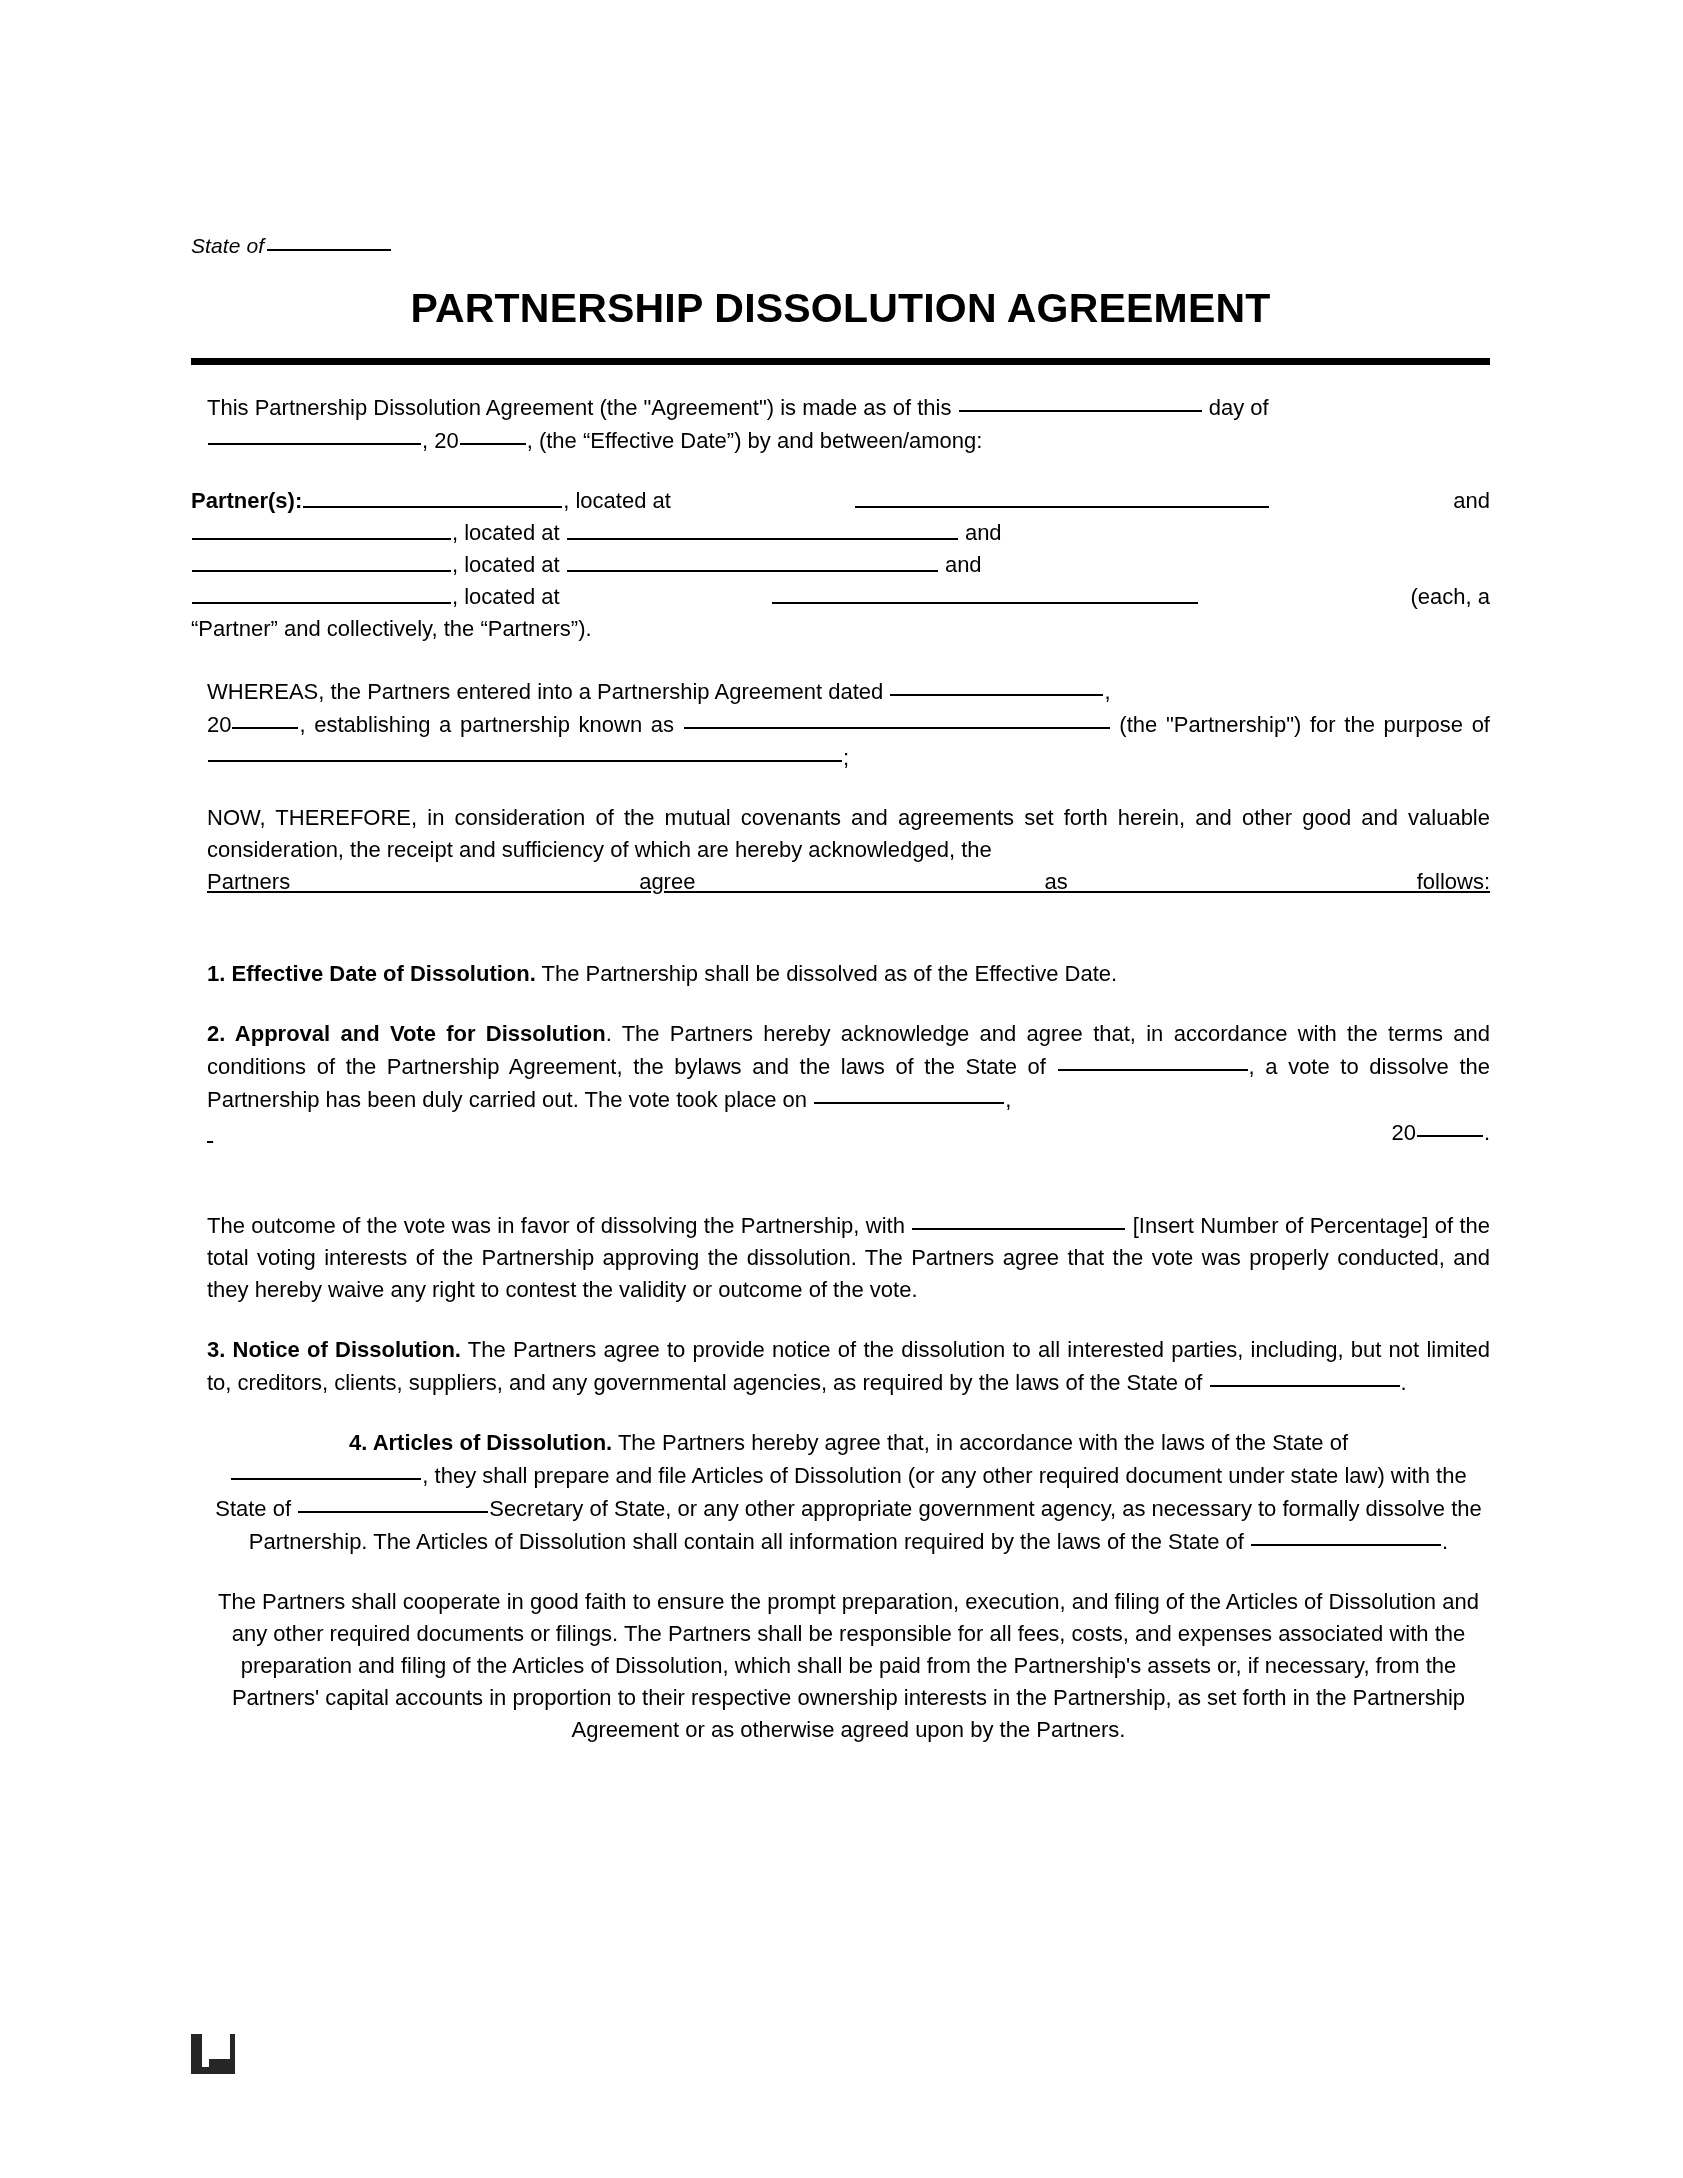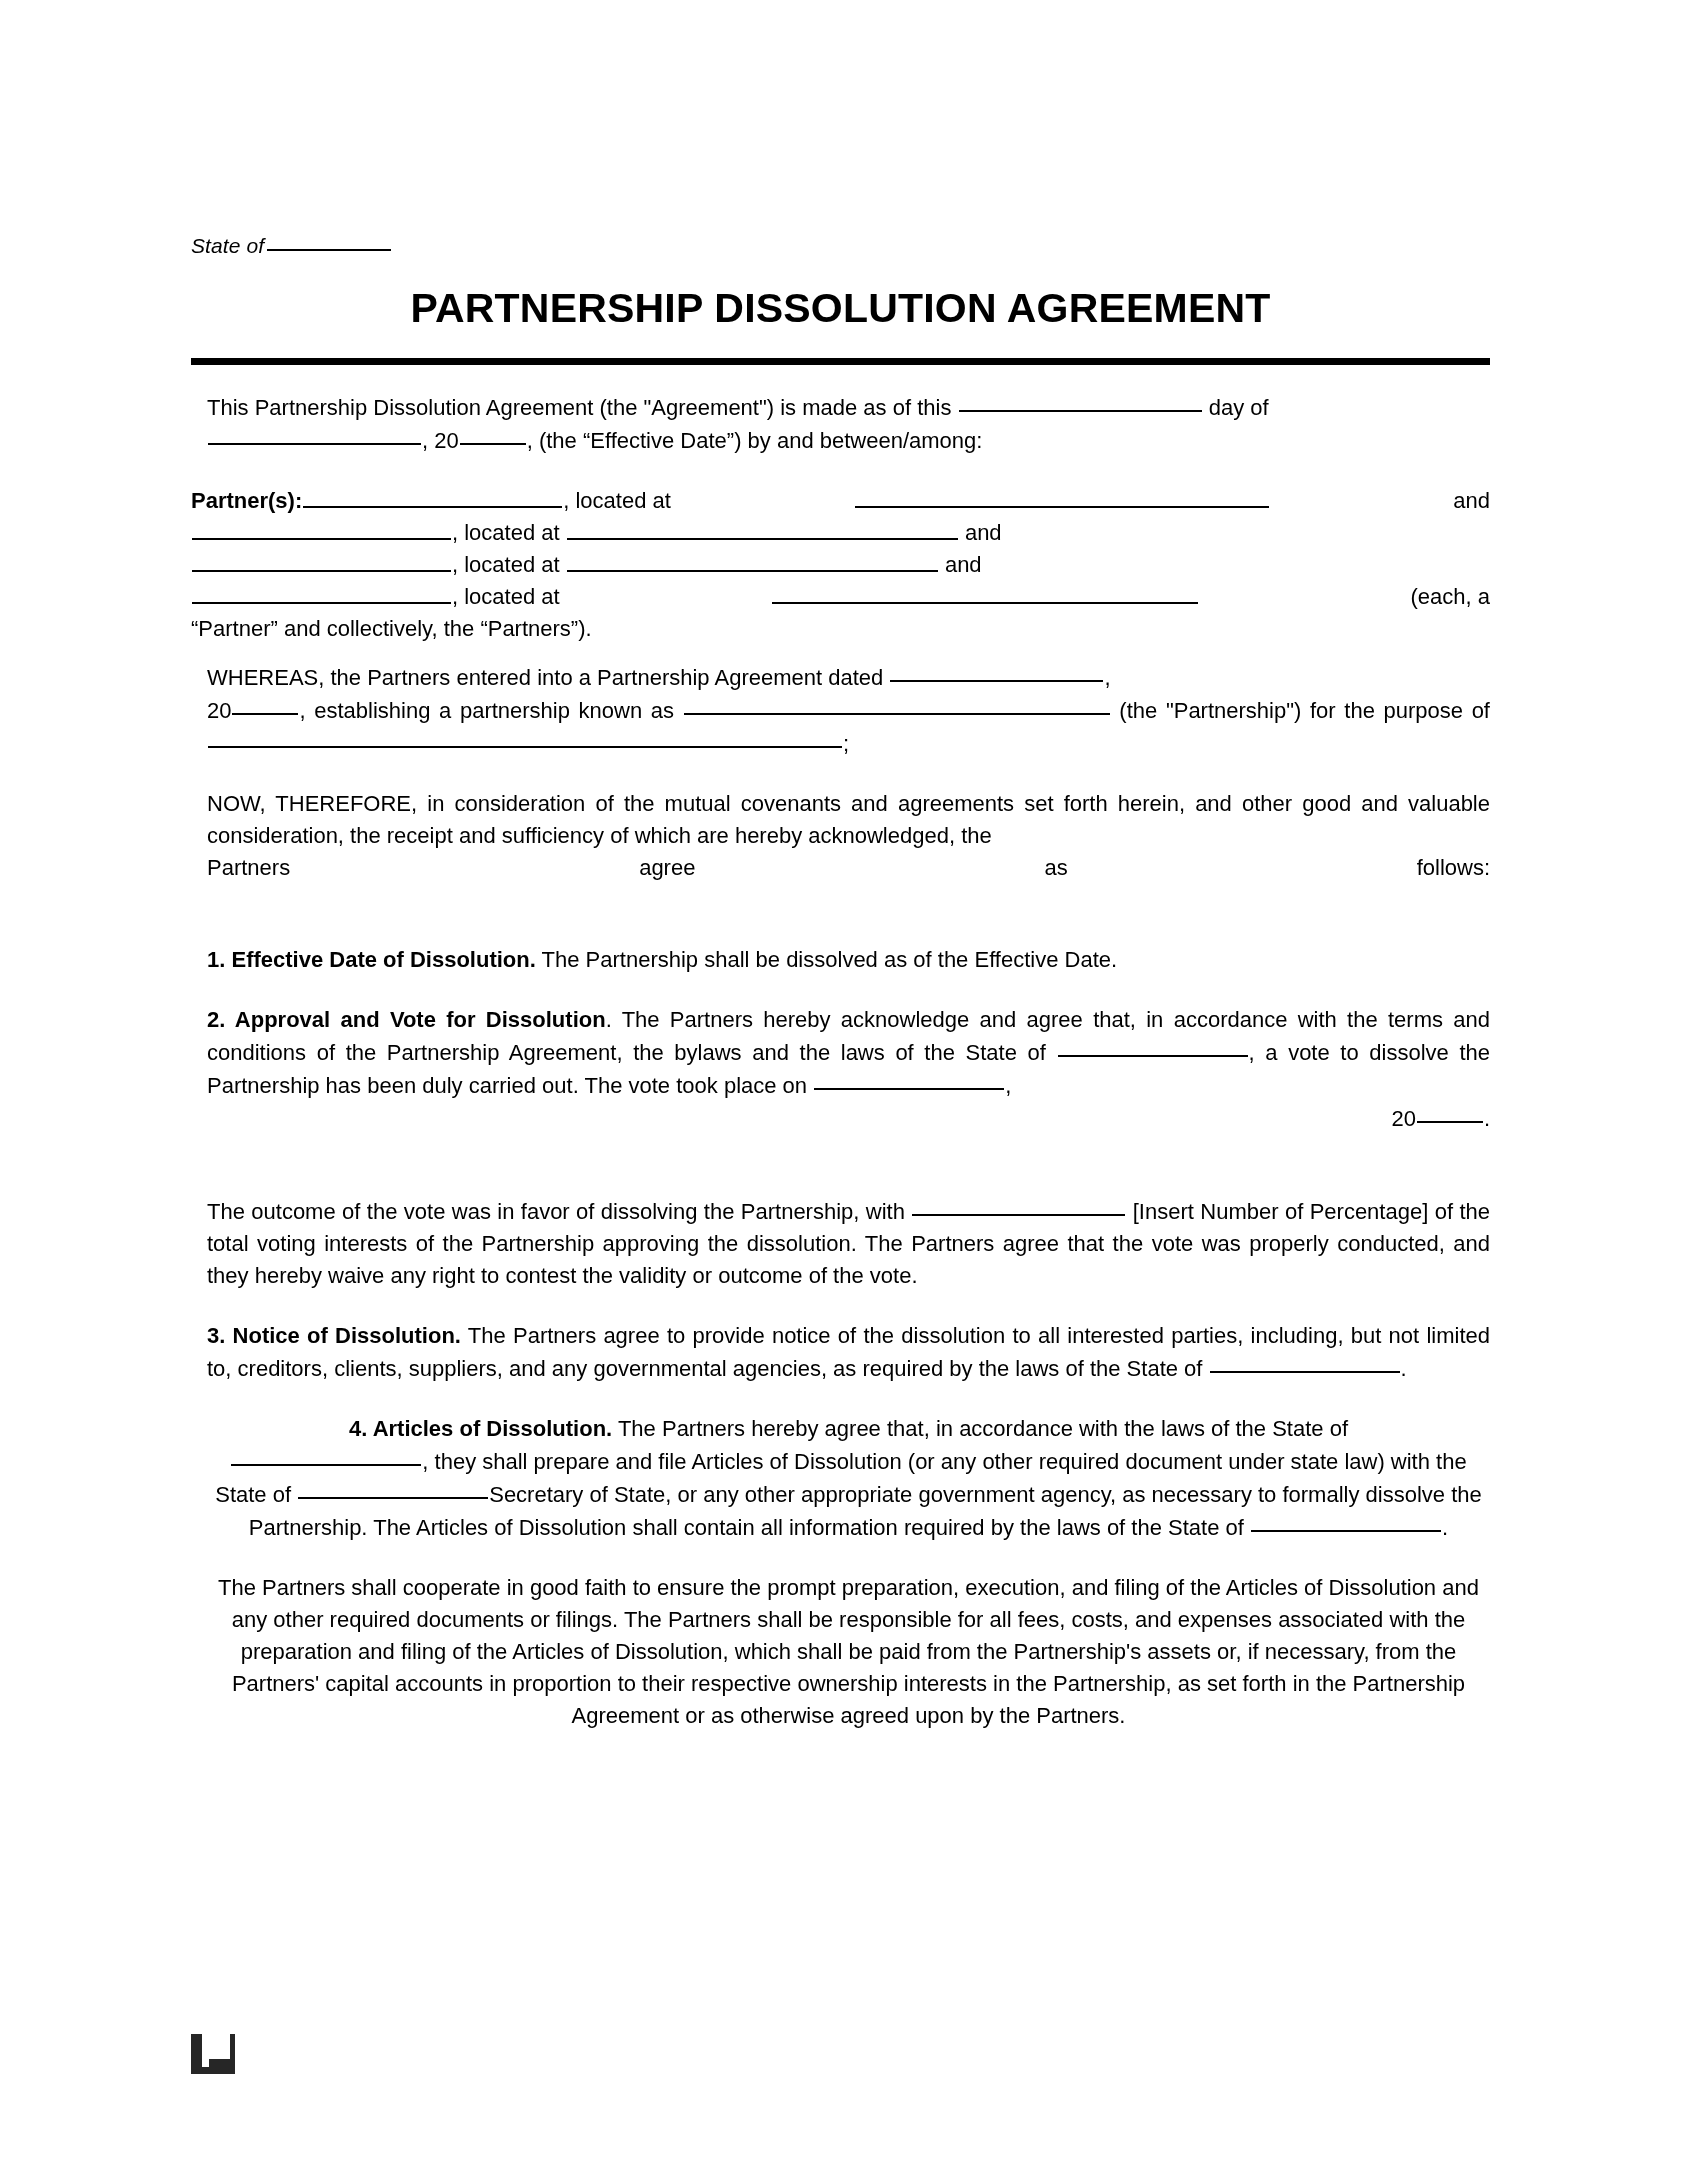--- a/index.html
+++ b/index.html
@@ -109,20 +109,21 @@
   .u-addr3 { width: 371px; }
   .u-name  { width: 259px; }
   .u-vwide { width: 426px; }
   .u-pur   { width: 634px; }
   .u-20    { width: 66px; }
 
   
   .spread {
     display: block;
     text-align: justify;
+    text-decoration: underline;
   }
   .spread:after {
     content: "";
     display: inline-block;
     width: 100%;
   }
 
   
   .partner-line {
     font-size: 22px;
@@ -193,21 +194,21 @@
       <span>State of</span><span class="blank"></span>
     </div>
 
     <div class="doc-title">PARTNERSHIP DISSOLUTION AGREEMENT</div>
     <div class="title-rule"></div>
 
     <div class="body-block">
 
       <p class="para"><span>This Partnership Dissolution Agreement (the "Agreement") is made as of this</span> <span class="u u-xl"></span> <span>day of</span><br><span class="u u-lg"></span><span>, 20</span><span class="u u-20"></span><span>, (the “Effective Date”) by and between/among:</span></p>
 
-      <div style="margin-bottom:16px;">
+      <div style="margin-bottom:30px;">
         <div class="partner-line">
           <b class="hd">Partner(s):</b>
           <span class="u u-name"></span>
           <span>,&nbsp;</span>
           <span>located at</span>
           <span class="grow"></span>
           <span class="u u-addr1"></span>
           <span class="grow"></span>
           <span>and</span>
         </div>

